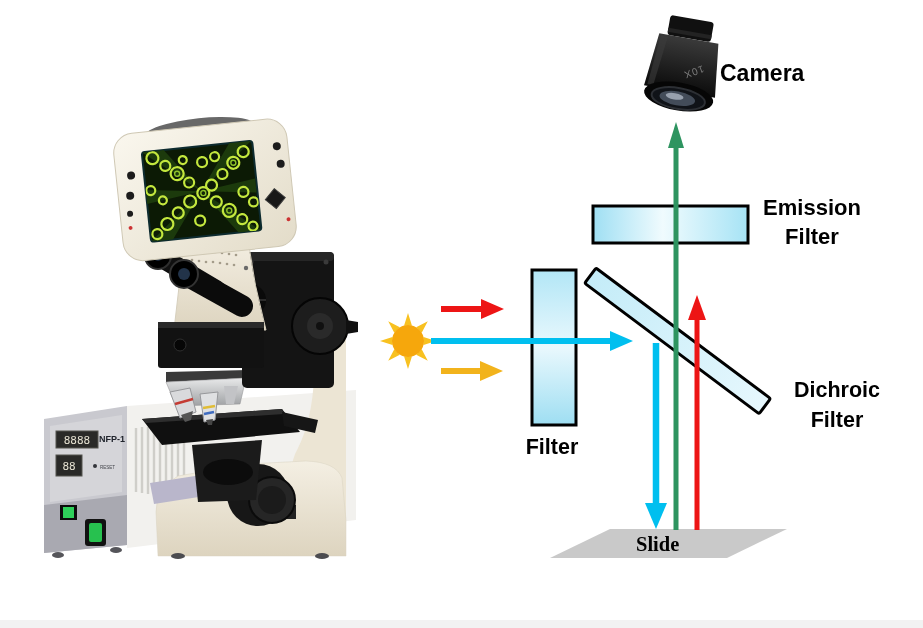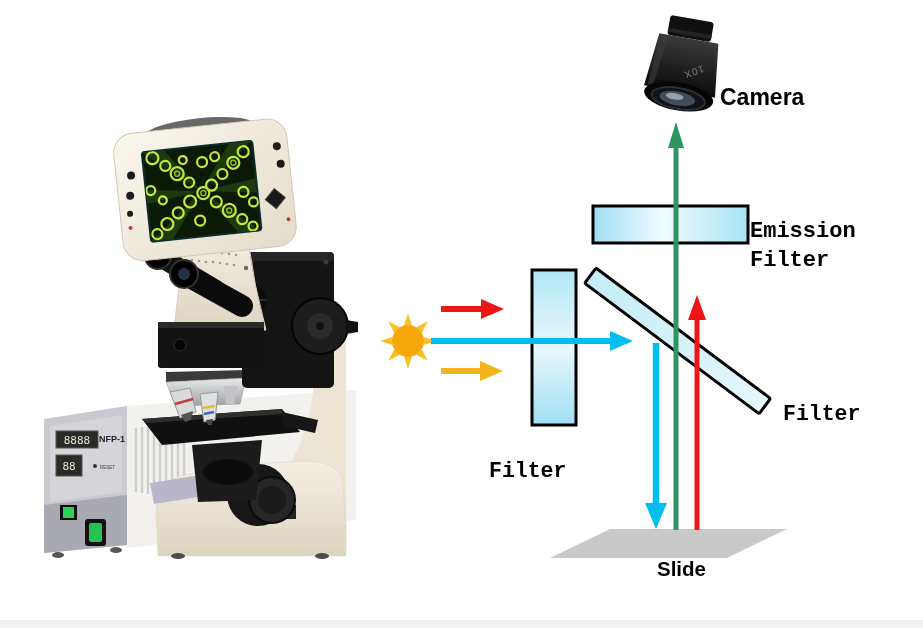--- a/index.html
+++ b/index.html
@@ -3,29 +3,29 @@
 <meta charset="utf-8">
 <style>
   html,body{margin:0;padding:0;background:#ffffff;}
   #canvas{
     position:relative;width:923px;height:628px;overflow:hidden;
     background:#ffffff;font-family:"Liberation Sans",sans-serif;
   }
   #scene{position:absolute;left:0;top:0;}
   .lbl{
     position:absolute;color:#000;font-weight:bold;
-    font-family:"Liberation Sans",sans-serif;white-space:nowrap;margin-top:24px;
+    font-family:"Liberation Sans",sans-serif;white-space:nowrap;
   }
-  .lbl.center{text-align:left;white-space:normal;font-family:Liberation Mono, monospace;}
+  .lbl.center{text-align:center;white-space:normal;}
   .lamp-label{left:342px;top:266px;width:100px;font-size:19px;line-height:21px;}
   .camera-label{left:720px;top:60px;font-size:23px;}
   .emission-label{left:750px;top:193px;width:124px;font-size:22px;line-height:29px;}
   .dichroic-label{left:783px;top:375px;width:108px;font-size:21.5px;line-height:30px;}
   .excitation-label{left:489px;top:432px;width:126px;font-size:21.5px;line-height:30px;}
-  .slide-label{left:636px;top:533px;width:70px;font-size:20.5px;text-align:right;}
+  .slide-label{left:636px;top:533px;width:70px;font-size:20.5px;text-align:left;font-family:Liberation Serif, serif;}
 </style>
 </head>
 <body>
 <div id="canvas">
 
 <svg id="scene" width="923" height="628" viewBox="0 0 923 628">
   <defs>
     <linearGradient id="glassH" x1="0" y1="0" x2="1" y2="0">
       <stop offset="0" stop-color="#9fdff3"></stop>
           <stop offset="0.45" stop-color="#f0fbfe"></stop>
@@ -257,20 +257,21 @@
 
   <rect x="0" y="620" width="923" height="8" fill="#f2f2f2"></rect>
 </svg>
 
 <div class="lbl camera-label">Camera</div>
 <div class="lbl emission-label center">
   <div>Emission</div>
   <div>Filter</div>
 </div>
 <div class="lbl dichroic-label center">
+  <div>Dichroic</div>
   <div>Filter</div>
 </div>
 <div class="lbl excitation-label center">
   <div>Filter</div>
 </div>
 <div class="lbl slide-label">Slide</div>
 
 </div>
 
 </body></html>

